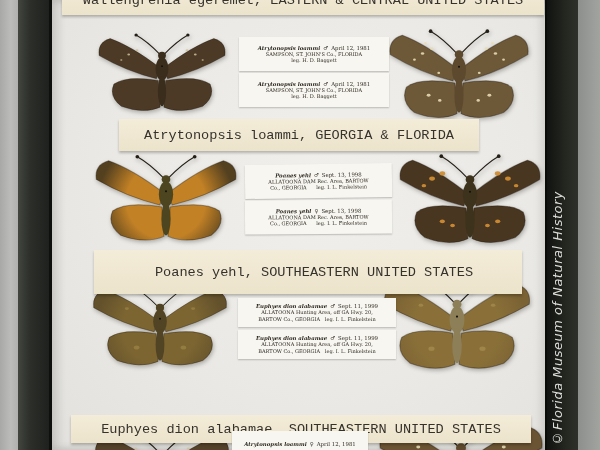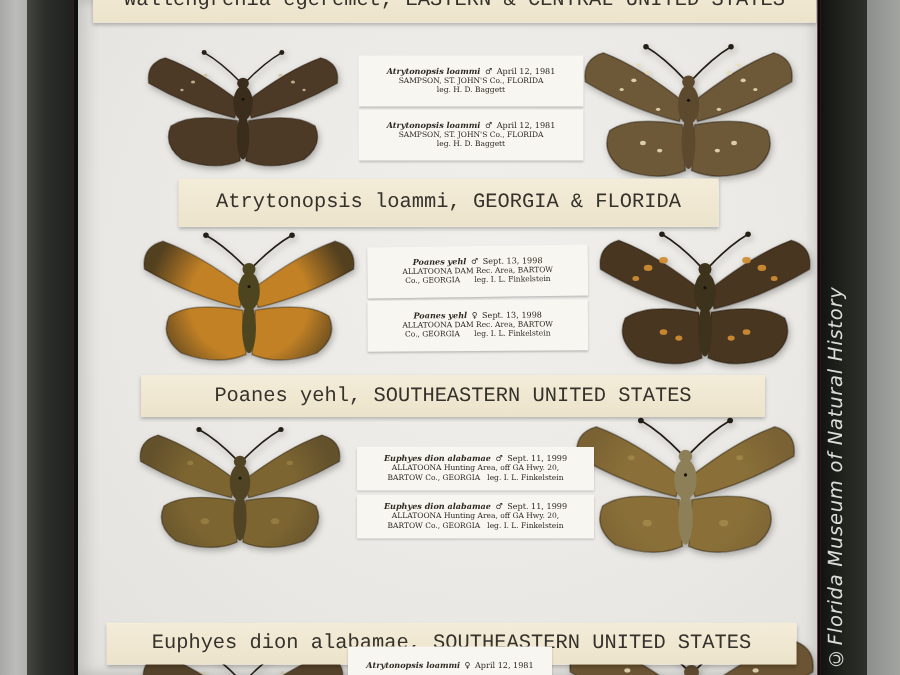--- a/index.html
+++ b/index.html
@@ -1,18 +1,18 @@
 <!DOCTYPE html>
 <html><head>
 <meta charset="utf-8">
 <style>
   html,body{margin:0;padding:0;background:#888;}
   .photo{
     position:relative;width:600px;height:450px;overflow:hidden;
-    background:#be185d;
+    background:#fdba74;
     font-family:"Liberation Sans",sans-serif;
   }
   
   .strip-left{position:absolute;left:0;top:0;width:18px;height:100%;
     background:linear-gradient(90deg,#a8a8a6,#bcbcba 60%,#b0b0ae);}
   .strip-right{position:absolute;right:0;top:0;width:22px;height:100%;
     background:linear-gradient(90deg,#8d8f8d,#a2a4a0);}
   .frame-left{position:absolute;left:18px;top:0;width:34px;height:100%;
     background:linear-gradient(90deg,#42463f,#2b2e29 40%,#1e211d);
     border-right:3px solid #0d100d;box-sizing:border-box;}
@@ -29,21 +29,21 @@
     letter-spacing:0.5px;white-space:nowrap;}
   
   .header{
     position:absolute;display:flex;align-items:center;justify-content:center;
     background:linear-gradient(#f3ecd8,#ece3cb);
     box-shadow:0 1.5px 2.5px rgba(0,0,0,0.25);
     font-family:"Liberation Mono",monospace;font-size:13.6px;color:#35322c;
     white-space:nowrap;letter-spacing:0px;}
   #h1{left:62px;top:-14px;width:482px;height:29px;}
   #h2{left:119px;top:119px;width:360px;height:32px;}
-  #h3{left:94px;top:250px;width:416px;height:28px;}
+  #h3{left:94px;top:250px;width:416px;height:44px;padding-left:12px;}
   #h4{left:71px;top:387px;width:460px;height:28px;margin-top:28px;}
   
   .pinlabel{
     position:absolute;background:#f8f6f0;
     box-shadow:0 1px 1.5px rgba(0,0,0,0.22);
     font-family:"DejaVu Serif",serif;color:#2e2a24;
     display:flex;flex-direction:column;justify-content:center;
     padding:1px 2px;box-sizing:border-box;}
   .pl-line1{display:flex;justify-content:center;align-items:baseline;gap:3px;
     font-size:5.4px;white-space:pre;}

